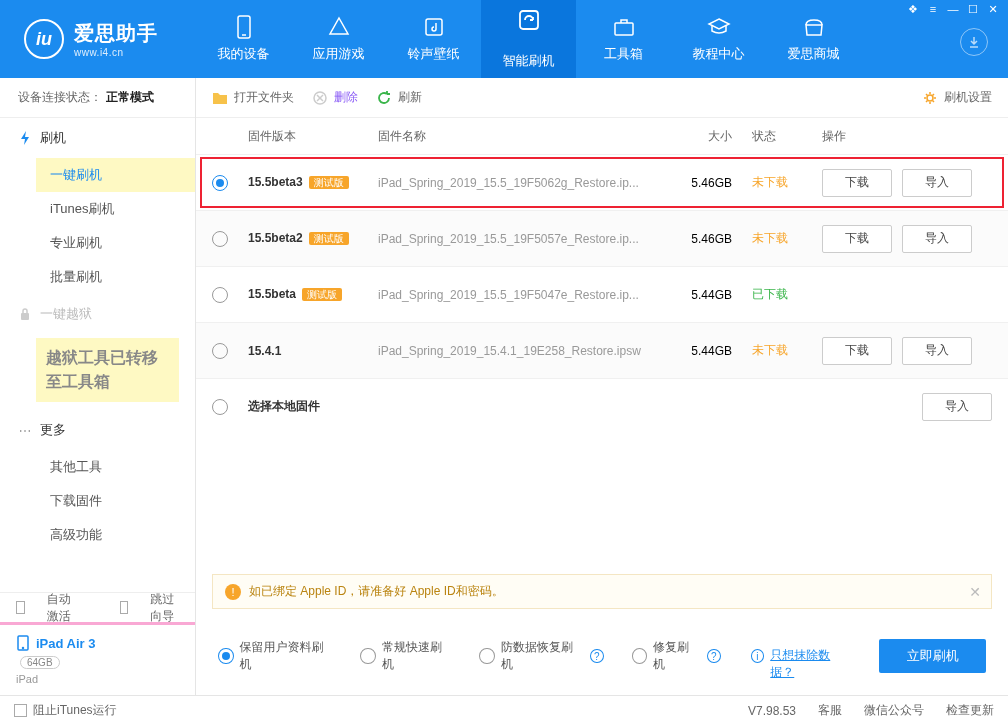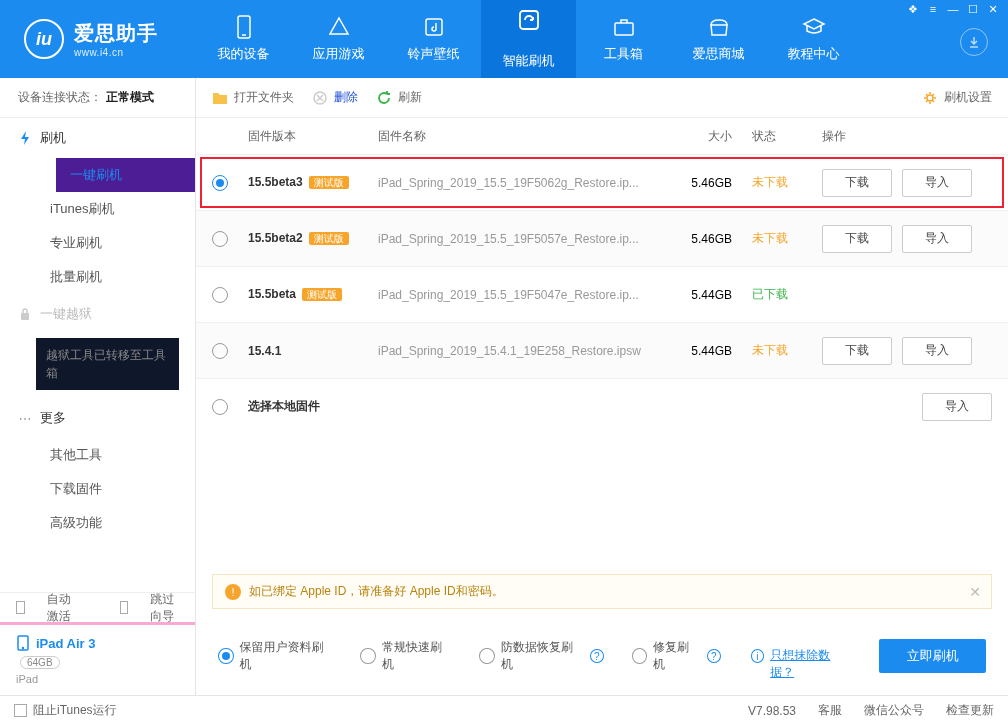--- a/index.html
+++ b/index.html
@@ -20,33 +20,33 @@
 .body-row { display: flex; height: 617px; }
 .sidebar { width: 196px; border-right: 1px solid #e5e5e5; display: flex; flex-direction: column; }
 .conn-status { height: 40px; padding: 0 18px; display: flex; align-items: center; font-size: 12px; color: #666; border-bottom: 1px solid #eee; }
 .conn-status b { color: #222; margin-left: 4px; font-weight: bold; }
 .side-list { flex: 1; overflow: auto; }
 .side-g { padding: 0; }
 .side-h { display: flex; align-items: center; gap: 8px; height: 40px; padding: 0 18px; font-size: 13px; color: #333; cursor: pointer; }
 .side-h .i { width: 14px; height: 14px; display: flex; align-items: center; justify-content: center; color: #1b8bef; }
 .side-sub { padding-left: 36px; }
 .side-item { display: flex; align-items: center; height: 34px; padding: 0 14px; font-size: 13px; color: #555; cursor: pointer; }
-.side-item.active { background: #4c1d95; color: #1b8bef; margin-left: 20px; }
-.side-box { margin: 4px 16px 8px 36px; background: #0f172a; color: #888; padding: 8px 10px; font-size: 12px; line-height: 1.5; }
+.side-item.active { background: #fef9c3; color: #1b8bef; }
+.side-box { margin: 4px 16px 8px 36px; background: #fef9c3; color: #888; padding: 8px 10px; font-size: 16px; line-height: 1.5; font-weight: bold; }
 .side-h.lock .i { color: #bbb; }
 .dev-info { border-top: 3px solid #f9a8d4; padding: 10px 16px; }
 .dev-name { color: #1b8bef; font-weight: bold; font-size: 13px; display: flex; align-items: center; gap: 6px; }
 .dev-cap { display: inline-block; border: 1px solid #ccc; border-radius: 10px; padding: 0 6px; font-size: 10px; color: #888; margin-left: 4px; }
 .dev-sub { color: #999; font-size: 11px; margin-top: 4px; }
 .chk-row { display: flex; align-items: center; gap: 22px; height: 30px; padding: 0 16px; border-top: 1px solid #eee; color: #666; font-size: 12px; }
 
 .main { flex: 1; display: flex; flex-direction: column; }
 .toolbar { height: 40px; display: flex; align-items: center; padding: 0 16px; gap: 18px; border-bottom: 1px solid #eee; color: #666; }
 .tb-btn { display: flex; align-items: center; gap: 6px; cursor: pointer; font-size: 12px; }
-.tb-btn.dis { color: #1d4ed8; }
+.tb-btn.dis { color: #8b5cf6; }
 .tb-i { width: 16px; height: 16px; display: flex; align-items: center; justify-content: center; }
 .tb-right { margin-left: auto; }
 .thead { display: flex; align-items: center; height: 36px; padding: 0 16px; color: #666; font-size: 12px; }
 .col-radio { width: 36px; }
 .col-ver { width: 130px; }
 .col-name { flex: 1; }
 .col-size { width: 80px; text-align: right; padding-right: 20px; }
 .col-stat { width: 70px; }
 .col-op { width: 170px; }
 .rows { }
@@ -139,35 +139,35 @@
       <div class="nav-ico">
           <svg width="22" height="20" viewBox="0 0 22 20" fill="none" stroke="#fff" stroke-width="1.5">
             <rect x="2" y="6" width="18" height="12" rx="1"></rect>
             <path d="M8 6 V3 H14 V6"></path>
           </svg>
         </div>
       <span>工具箱</span>
     </div>
     <div class="nav-item">
       <div class="nav-ico">
+          <svg width="24" height="20" viewBox="0 0 24 20" fill="none" stroke="#fff" stroke-width="1.5">
+            <path d="M12 2 L22 7 L12 12 L2 7 Z"></path>
+            <path d="M5 9 V14 Q12 18 19 14 V9"></path>
+          </svg>
+        </div>
+      <span>教程中心</span>
+    </div>
+    <div class="nav-item">
+      <div class="nav-ico">
           <svg width="22" height="20" viewBox="0 0 22 20" fill="none" stroke="#fff" stroke-width="1.5">
             <path d="M3 8 L19 8 L18 18 L4 18 Z"></path>
             <path d="M3 8 Q3 3 11 3 Q19 3 19 8"></path>
           </svg>
         </div>
       <span>爱思商城</span>
-    </div>
-    <div class="nav-item">
-      <div class="nav-ico">
-          <svg width="24" height="20" viewBox="0 0 24 20" fill="none" stroke="#fff" stroke-width="1.5">
-            <path d="M12 2 L22 7 L12 12 L2 7 Z"></path>
-            <path d="M5 9 V14 Q12 18 19 14 V9"></path>
-          </svg>
-        </div>
-      <span>教程中心</span>
     </div>
   </div>
   <div class="dl-circle">
     <svg width="12" height="12" viewBox="0 0 12 12" fill="none" stroke="rgba(255,255,255,.7)" stroke-width="1.5">
         <path d="M6 1 V8 M3 5 L6 8 L9 5 M2 11 H10"></path>
       </svg>
   </div>
 </div>
 
 <div class="body-row">

